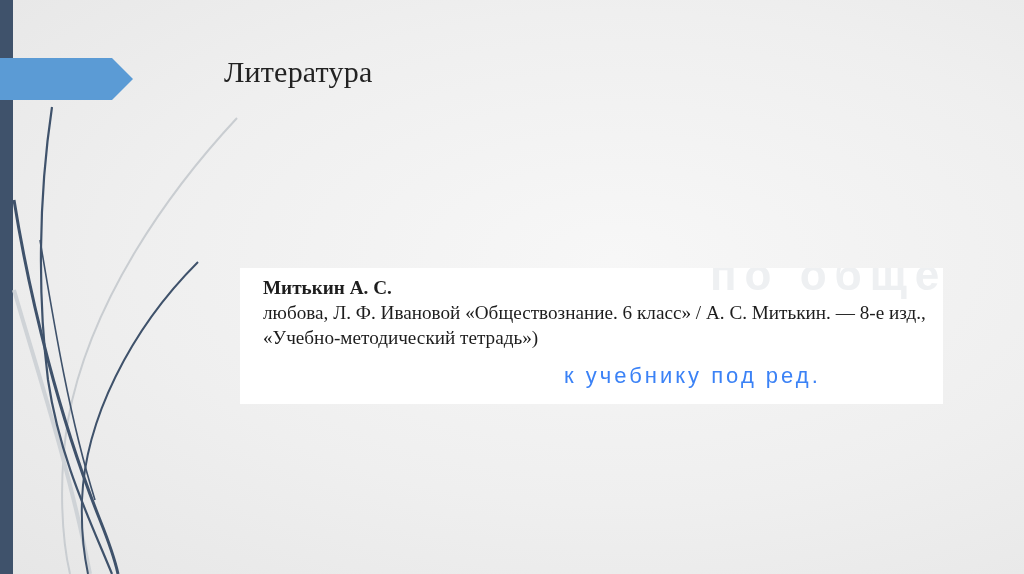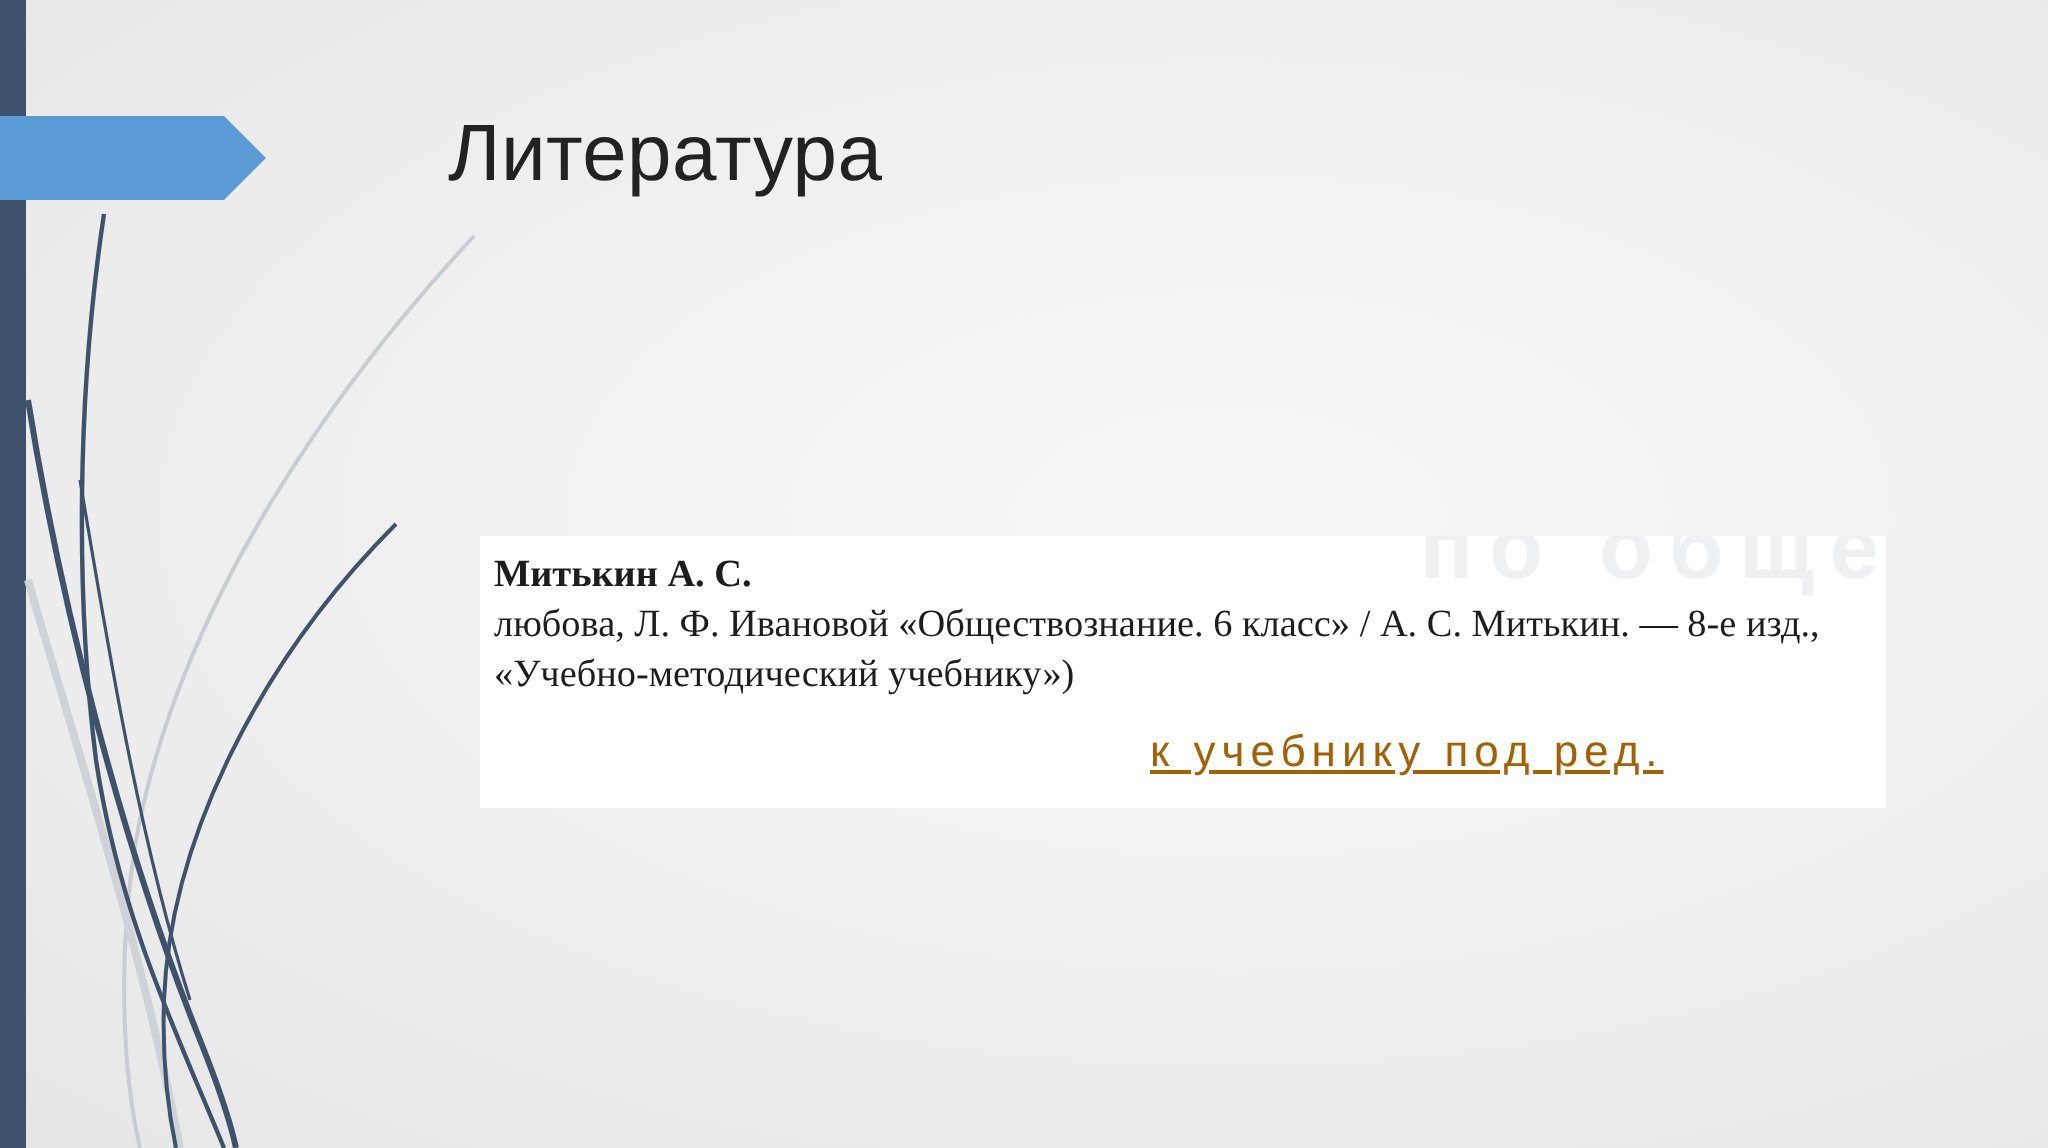--- a/index.html
+++ b/index.html
@@ -9,39 +9,39 @@
     font-family: "Liberation Serif", serif;
   }
   .left-bar {
     position: absolute; left: 0; top: 0; width: 13px; height: 574px;
     background: #3f526b;
   }
   .decor { position: absolute; left: 0; top: 0; width: 260px; height: 574px; }
   .arrow { position: absolute; left: 0; top: 58px; }
   .title {
     position: absolute; left: 224px; top: 55px;
-    font-size: 40px; color: #222; font-family: Liberation Sans, sans-serif;
+    font-size: 30px; color: #222; font-family: Liberation Serif, serif;
     letter-spacing: 0.2px;
   }
   .citation-box {
     position: absolute; left: 240px; top: 268px; width: 703px; height: 136px;
     background: #ffffff; overflow: hidden;
   }
   .ghost {
     position: absolute; left: 470px; top: -18px;
     font-family: "Liberation Sans", sans-serif; font-weight: bold;
     font-size: 44px; color: #eef0f2; letter-spacing: 8px; white-space: nowrap;
   }
   .ghost2 {
-    position: absolute; left: 335px; top: 95px;
+    position: absolute; left: 324px; top: 95px;
     font-family: "Liberation Sans", sans-serif;
-    font-size: 22px; color: #a16207; letter-spacing: 3px; white-space: nowrap; text-decoration: underline;
+    font-size: 22px; color: #3b82f6; letter-spacing: 3px; white-space: nowrap;
   }
   .cit-text {
-    position: relative; padding: 7px 0 0 7px;
+    position: relative; padding: 7px 0 0 23px;
     font-family: "Liberation Serif", serif; font-size: 19.2px; line-height: 25px;
     color: #1d1d1d;
   }
   .cit-author { font-weight: bold; }
   .cit-line { white-space: nowrap; }
   .indent { padding-left: 38px; }
 </style>
 </head>
 <body>
 
@@ -63,15 +63,15 @@
 </svg>
 
 <div class="title">Литература</div>
 
 <div class="citation-box">
   <div class="ghost">по обществознанию</div>
   <div class="ghost2">к учебнику под ред.</div>
   <div class="cit-text">
     <div class="cit-line cit-author">Митькин А. С.</div>
     <div class="cit-line">любова, Л. Ф. Ивановой «Обществознание. 6 класс» / А. С. Митькин. — 8-е изд.,</div>
-    <div class="cit-line">«Учебно-методический учебнику»)</div>
+    <div class="cit-line">«Учебно-методический тетрадь»)</div>
   </div>
 </div>
 
 </body></html>

